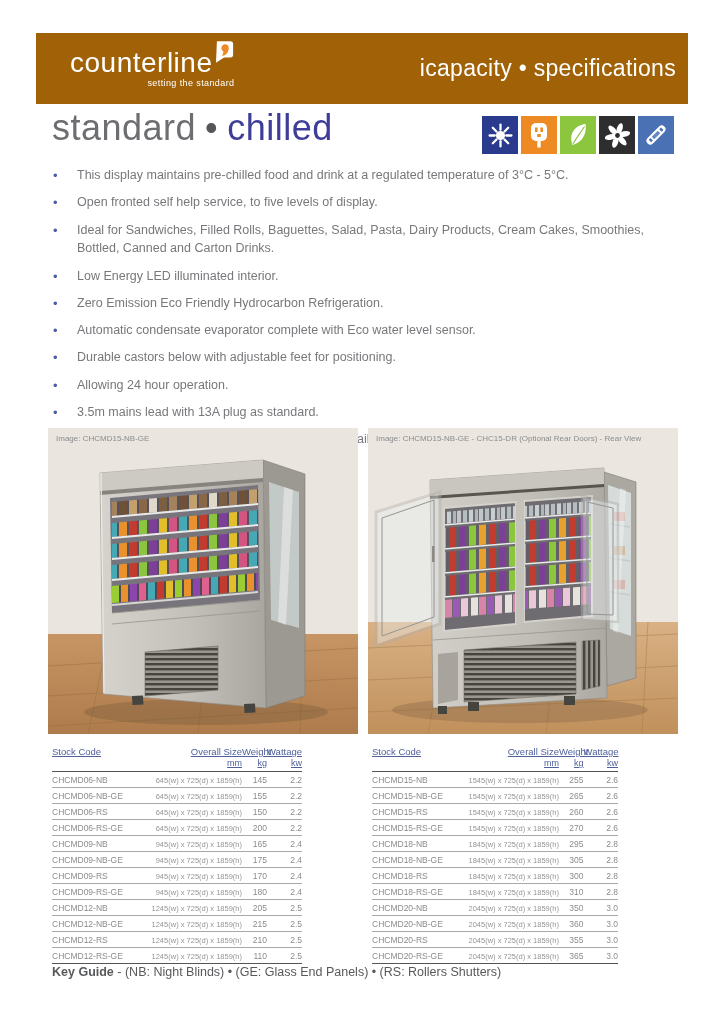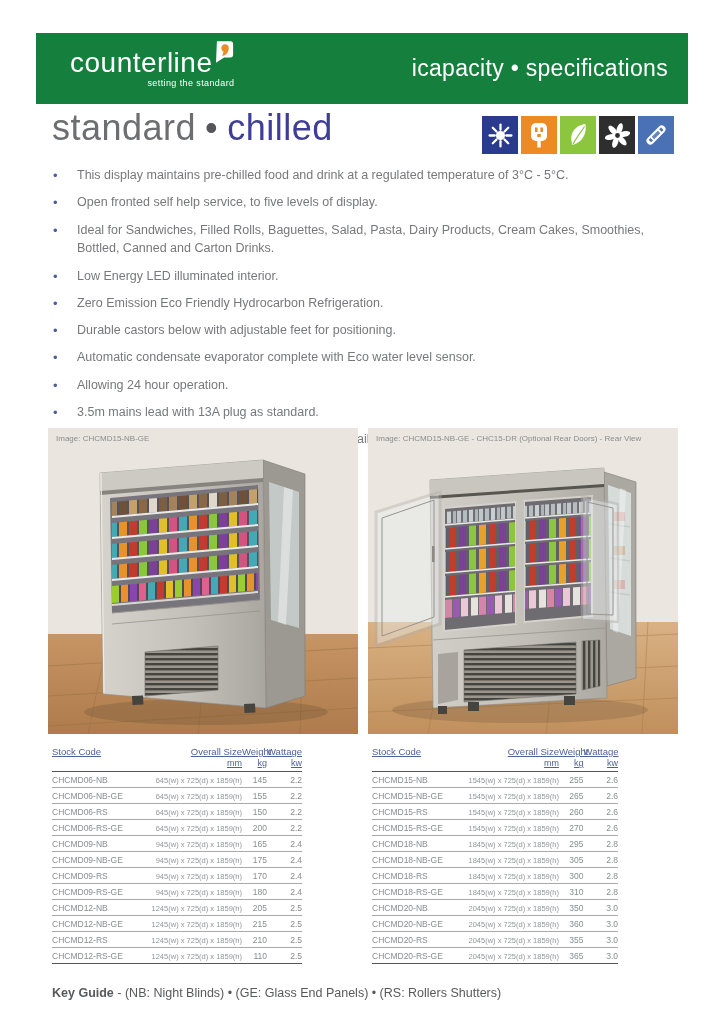--- a/index.html
+++ b/index.html
@@ -1,21 +1,21 @@
 <!DOCTYPE html>
 <html><head>
 <meta charset="utf-8">
 <style>
   html,body{margin:0;padding:0;background:#ffffff;}
   body{font-family:"Liberation Sans",sans-serif;}
   .page{position:relative;width:724px;height:1024px;background:#ffffff;overflow:hidden;}
 
   
-  .header-bar{position:absolute;left:36px;top:33px;width:652px;height:71px;background:#15803d;
-    display:flex;align-items:center;justify-content:space-between;padding:0 20px 0 34px;box-sizing:border-box;}
+  .header-bar{position:absolute;left:36px;top:33px;width:652px;height:71px;background:#a16207;
+    display:flex;align-items:center;justify-content:space-between;padding:0 12px 0 34px;box-sizing:border-box;}
   .logo{color:#fff;}
   .logo-word{font-size:28px;letter-spacing:.5px;display:flex;align-items:flex-start;gap:4px;line-height:1;}
   .logo-mark{margin-top:-9px;}
   .logo-tag{font-size:9px;text-align:right;margin-top:1px;letter-spacing:.4px;}
   .hdr-right{color:#fff;font-size:23px;letter-spacing:.3px;}
 
   
   .title-row{position:absolute;left:52px;top:106px;width:622px;display:flex;justify-content:space-between;align-items:flex-start;}
   .page-title{font-size:36px;color:#6D6E71;letter-spacing:.5px;line-height:1.2;}
   .page-title .dot{color:#55565A;margin:0 9px;}
@@ -43,21 +43,21 @@
   table.spec.t-right{width:246px;}
   .spec th{font-weight:normal;color:#50619B;font-size:9.5px;padding:0 0 1px;text-decoration:underline;}
   .spec thead tr.units th{border-bottom:1.6px solid #55565A;padding-bottom:3px;font-size:9px;}
   .spec th.c1,.spec td.c1{text-align:left;}
   .spec th.cn,.spec td.num{text-align:right;}
   .spec td{color:#8A8C8F;font-size:8.5px;padding:3px 0 2px;border-bottom:1px solid #A7A9AC;}
   .spec td.size{font-size:7.5px;color:#939598;}
   .spec tbody tr:last-child td{border-bottom:1.6px solid #55565A;}
 
   
-  .key-guide{position:absolute;left:52px;top:986px;font-size:12.5px;color:#58595B;}
+  .key-guide{position:absolute;left:52px;top:965px;font-size:12.5px;color:#58595B;}
   .key-guide .kg-label{font-weight:bold;}
 </style>
 </head>
 <body>
 
 <div class="page">
 
   <div class="header-bar">
     <div class="logo">
       <div class="logo-word">
@@ -132,22 +132,22 @@
       </span>
     </div>
   </div>
 
   <ul class="features">
       <li>This display maintains pre-chilled food and drink at a regulated temperature of 3°C - 5°C.</li>
       <li>Open fronted self help service, to five levels of display.</li>
       <li>Ideal for Sandwiches, Filled Rolls, Baguettes, Salad, Pasta, Dairy Products, Cream Cakes, Smoothies, Bottled, Canned and Carton Drinks.</li>
       <li>Low Energy LED illuminated interior.</li>
       <li>Zero Emission Eco Friendly Hydrocarbon Refrigeration.</li>
+      <li>Automatic condensate evaporator complete with Eco water level sensor.</li>
       <li>Durable castors below with adjustable feet for positioning.</li>
-      <li>Automatic condensate evaporator complete with Eco water level sensor.</li>
       <li>Allowing 24 hour operation.</li>
       <li>3.5m mains lead with 13A plug as standard.</li>
       <li>Custom specific branding &amp; design adjustments available.</li>
     </ul>
 
   <div class="img-row">
 
     <div class="img-panel">
       <svg width="310" height="306" viewBox="0 0 310 306">
         <defs>

